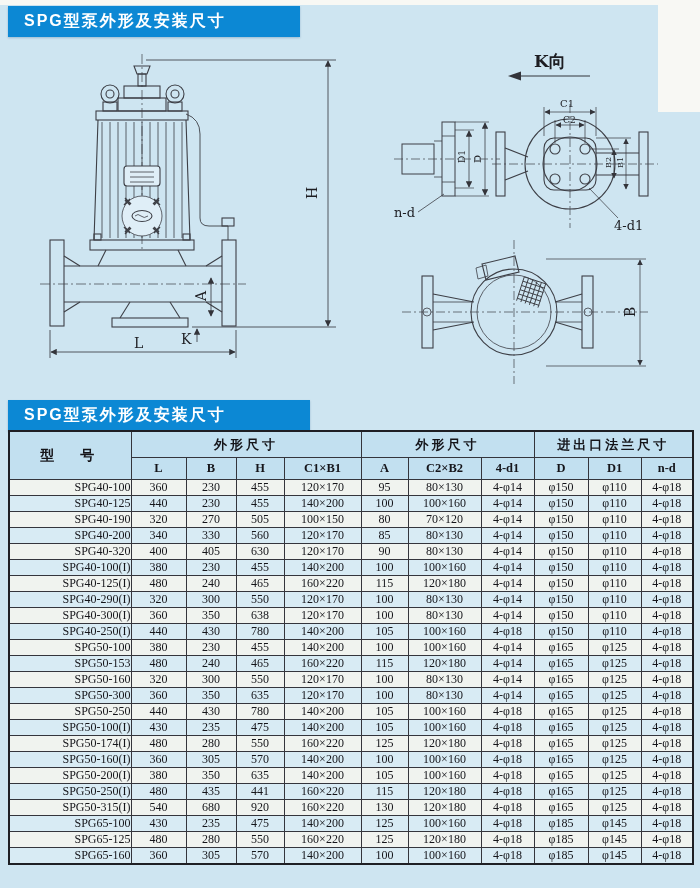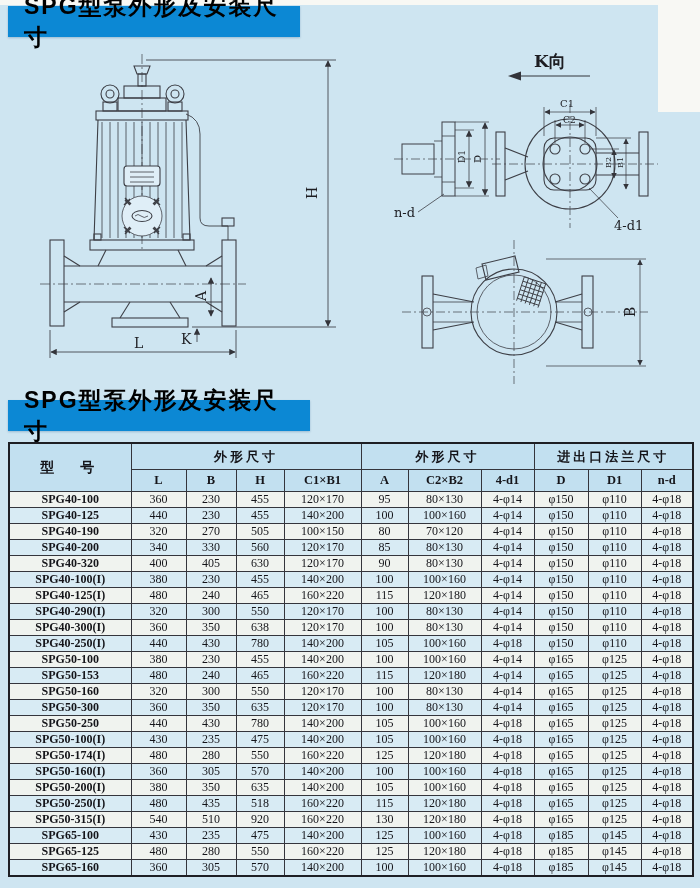--- a/index.html
+++ b/index.html
@@ -4,48 +4,48 @@
 <style>
   html,body{margin:0;padding:0;}
   .page{
     position:relative;width:700px;height:888px;overflow:hidden;
     background:#cee5f1;
     font-family:"Liberation Serif",serif;
   }
   .topstrip{position:absolute;top:0;left:0;width:700px;height:5px;background:#f8f8f4;}
   .cornerwhite{position:absolute;top:0;right:0;width:42px;height:112px;background:#f8f8f4;}
   .titlebar{
-    position:absolute;left:8px;height:31px;background:#0c88d4;color:#000000;
-    font-family:"Liberation Sans",sans-serif;font-weight:bold;font-size:23px;
+    position:absolute;left:8px;height:31px;background:#0c88d4;color:#ffffff;
+    font-family:"Liberation Sans",sans-serif;font-weight:bold;font-size:16px;
     display:flex;align-items:center;padding:0 16px;letter-spacing:2px;
     box-shadow:0 1px 2px rgba(0,60,110,.25);
   }
   #title-top{top:6px;width:260px;}
   #title-table{top:400px;width:270px;}
   svg{position:absolute;}
   #svg-front{left:34px;top:44px;}
   #svg-kview{left:392px;top:46px;}
   #svg-topview{left:396px;top:234px;}
   svg text{font-family:"DejaVu Serif",serif;fill:#1d1d22;}
   table.dims{
-    position:absolute;left:8px;top:442px;width:684px;
+    position:absolute;left:8px;top:430px;width:684px;
     border-collapse:collapse;table-layout:fixed;
     border:2px solid #1e1f24;background:#fff;
   }
   table.dims th, table.dims td{
     border:1px solid #34353c;
     text-align:center;vertical-align:middle;
     color:#15151a;padding:0;overflow:hidden;white-space:nowrap;
   }
   table.dims thead th{background:#c2e0f0;}
   th.grouphead{font-size:13px;font-weight:bold;height:25px;letter-spacing:3px;}
   th.modelhead{font-size:14px;font-weight:bold;letter-spacing:6px;}
   th.colhead{font-size:12.5px;font-weight:bold;height:21px;font-family:"Liberation Serif",serif;}
   table.dims tbody td{font-size:12px;height:15px;line-height:15px;}
-  table.dims tbody td.model{text-align:center;padding-left:0;font-weight:bold;}
+  table.dims tbody td.model{text-align:right;padding-left:0;}
   table.dims tbody tr:nth-child(odd){background:#f0f3ef;}
   table.dims tbody tr:nth-child(even){background:#d8ebf4;}
 </style>
 </head>
 <body>
 
 <div class="page">
   <div class="topstrip"></div>
   <div class="cornerwhite"></div>
 
@@ -501,33 +501,33 @@
           <td class="num">100×160</td>
           <td class="num">4-φ18</td>
           <td class="num">φ165</td>
           <td class="num">φ125</td>
           <td class="num">4-φ18</td>
         </tr>
         <tr>
           <td class="model">SPG50-250(I)</td>
           <td class="num">480</td>
           <td class="num">435</td>
-          <td class="num">518</td>
+          <td class="num">441</td>
           <td class="num">160×220</td>
           <td class="num">115</td>
           <td class="num">120×180</td>
           <td class="num">4-φ18</td>
           <td class="num">φ165</td>
           <td class="num">φ125</td>
           <td class="num">4-φ18</td>
         </tr>
         <tr>
           <td class="model">SPG50-315(I)</td>
           <td class="num">540</td>
-          <td class="num">510</td>
+          <td class="num">680</td>
           <td class="num">920</td>
           <td class="num">160×220</td>
           <td class="num">130</td>
           <td class="num">120×180</td>
           <td class="num">4-φ18</td>
           <td class="num">φ165</td>
           <td class="num">φ125</td>
           <td class="num">4-φ18</td>
         </tr>
         <tr>

